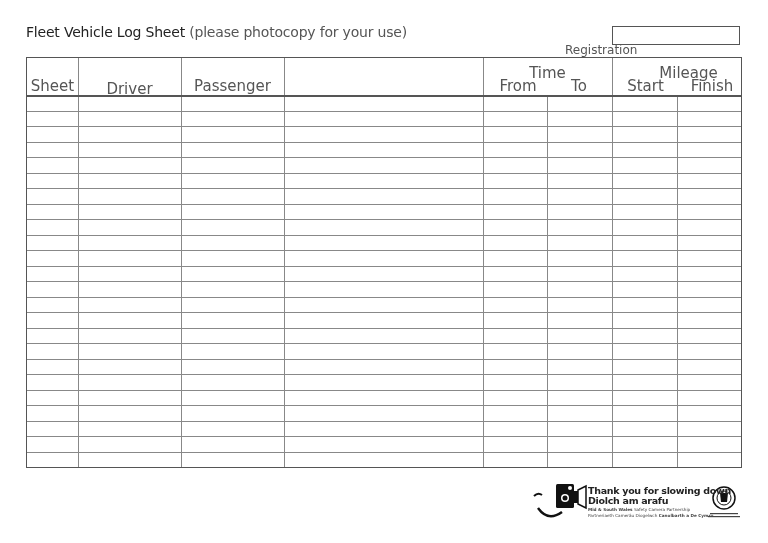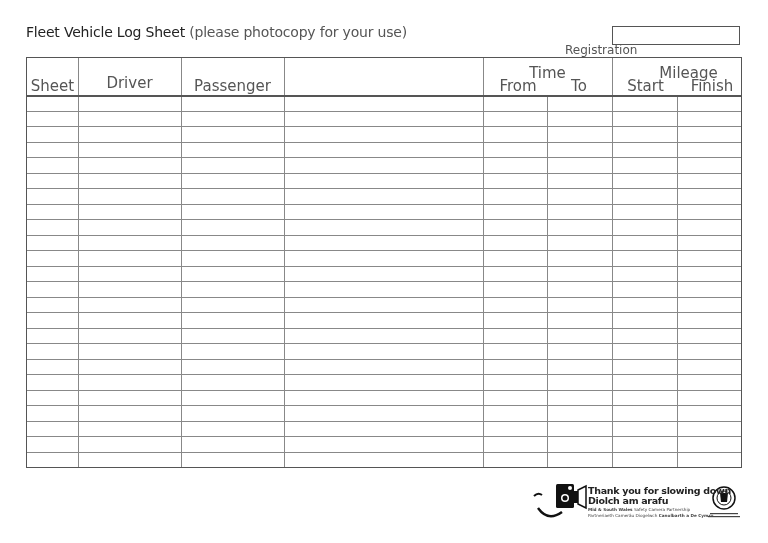--- a/index.html
+++ b/index.html
@@ -36,21 +36,21 @@
   <div class="vline" style="left:154px"></div>
   <div class="vline" style="left:257px"></div>
   <div class="vline" style="left:456px"></div>
   <div class="vline sub" style="left:520px"></div>
   <div class="vline" style="left:585px"></div>
   <div class="vline sub" style="left:650px"></div>
 
   <div class="hline head" style="top:37px"></div>
 
   <div class="hdr" style="left:0;width:51px;top:19px">Sheet</div>
-  <div class="hdr" style="left:51px;width:103px;top:16px">Driver</div>
+  <div class="hdr" style="left:51px;width:103px;top:22px">Driver</div>
   <div class="hdr" style="left:154px;width:103px;top:19px">Passenger</div>
   <div class="hdr" style="left:456px;width:129px;top:6px">Time</div>
   <div class="hdr" style="left:466px;width:50px;top:19px">From</div>
   <div class="hdr" style="left:527px;width:50px;top:19px">To</div>
   <div class="hdr" style="left:585px;width:153px;top:6px">Mileage</div>
   <div class="hdr" style="left:596px;width:45px;top:19px">Start</div>
   <div class="hdr" style="left:660px;width:50px;top:19px">Finish</div>
 <div class="hline" style="top: 52.5px;"></div>
     <div class="hline" style="top: 68px;"></div>
     <div class="hline" style="top: 83.5px;"></div>

